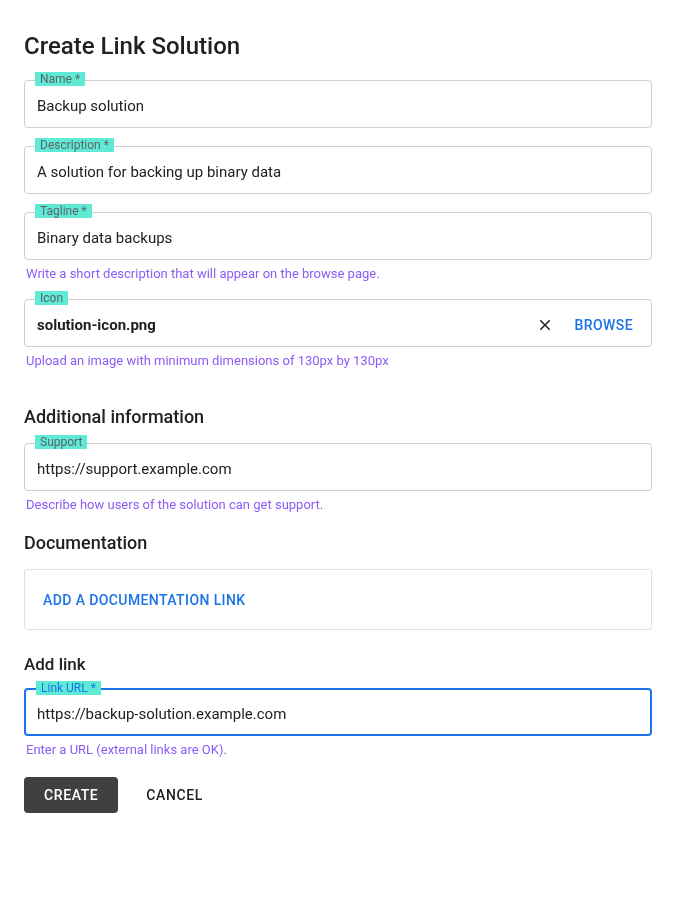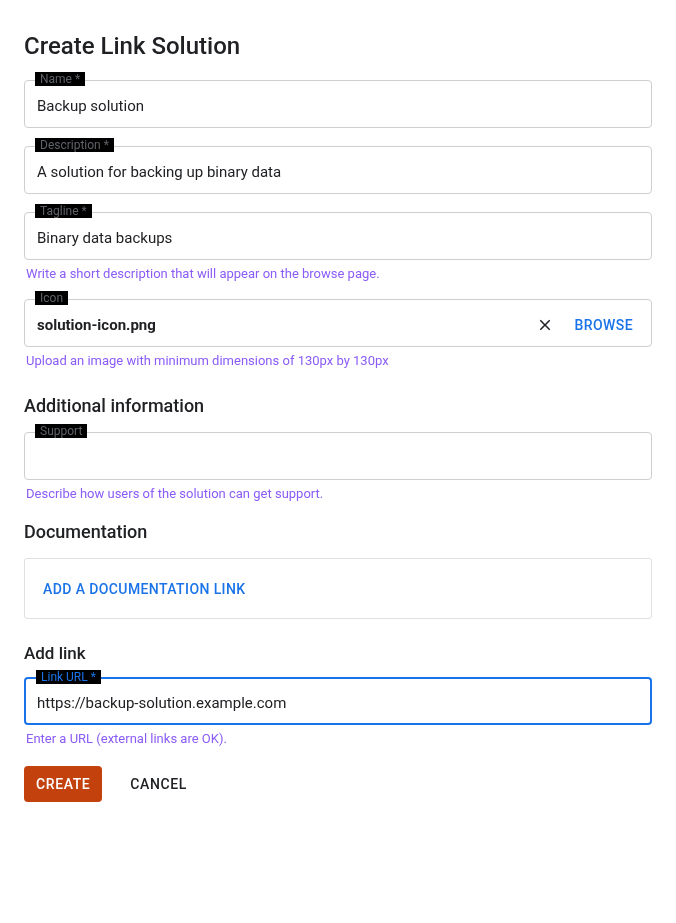--- a/index.html
+++ b/index.html
@@ -30,21 +30,21 @@
     min-height: 48px;
   }
   .outlined-field.focused {
     border: 2px solid #1a73e8;
     padding: 13px 0 9px 11px;
   }
   .floating-label {
     position: absolute;
     top: -9px;
     left: 10px;
-    background: #000000;
+    background: #5eead4;
     padding: 0 5px;
     font-size: 12px;
     color: #5f6368;
   }
   .floating-label.focused {
     color: #1a73e8;
   }
   .field-input {
     border: none;
     outline: none;
@@ -73,21 +73,21 @@
     width: 20px;
     height: 20px;
     display:flex;
     align-items:center;
     justify-content:center;
   }
   .clear-icon svg { display:block; }
   .section-heading {
     font-size: 18px;
     font-weight: 500;
-    margin-top: 27px;
+    margin-top: 38px;
     margin-bottom: 16px;
   }
   .section-heading.tight {
     margin-top: 20px;
   }
   .doc-link-container {
     border: 1px solid #e0e0e0;
     border-radius: 3px;
     padding: 20px 18px;
     margin-bottom: 16px;
@@ -105,25 +105,25 @@
     margin-top: 24px;
     margin-bottom: 14px;
   }
   .button-row {
     display: flex;
     align-items: center;
     gap: 28px;
     margin-top: 20px;
   }
   .btn-primary {
-    background: #c2410c;
+    background: #404040;
     color: #fff;
     border: none;
     border-radius: 4px;
-    padding: 10px 12px;
+    padding: 10px 20px;
     font-size: 14px;
     font-weight: 500;
     letter-spacing: 0.6px;
     cursor: pointer;
     font-family: inherit;
   }
   .btn-flat {
     background: none;
     border: none;
     color: #202124;
@@ -173,20 +173,21 @@
     <span class="icon-field-browse">BROWSE</span>
   </div>
   <div class="helper-text">Upload an image with minimum dimensions of 130px by 130px</div>
 </div>
 
 <h2 class="section-heading">Additional information</h2>
 
 <div class="field-group">
   <div class="outlined-field">
     <span class="floating-label">Support</span>
+    <input class="field-input" value="https://support.example.com" style="">
   </div>
   <div class="helper-text">Describe how users of the solution can get support.</div>
 </div>
 
 <h2 class="section-heading tight">Documentation</h2>
 
 <div class="doc-link-container">
   <span class="doc-link-btn">ADD A DOCUMENTATION LINK</span>
 </div>
 

